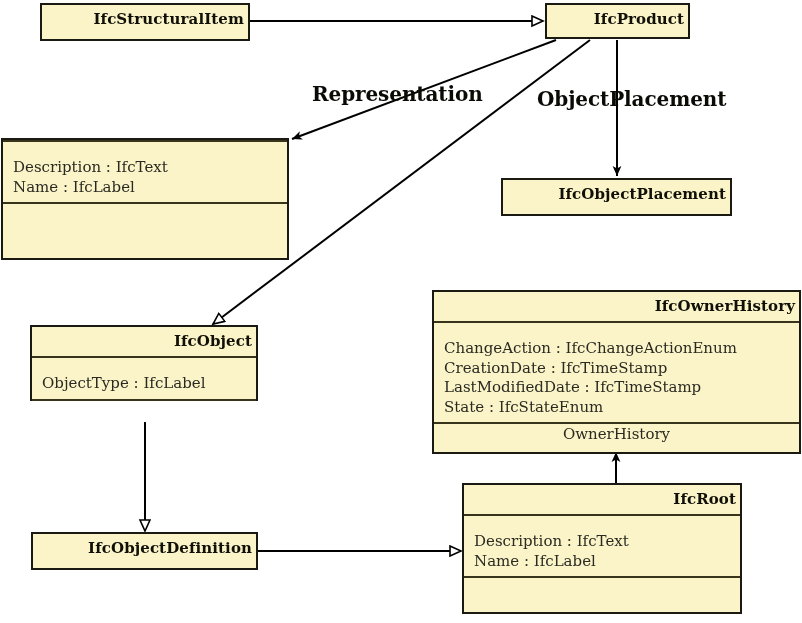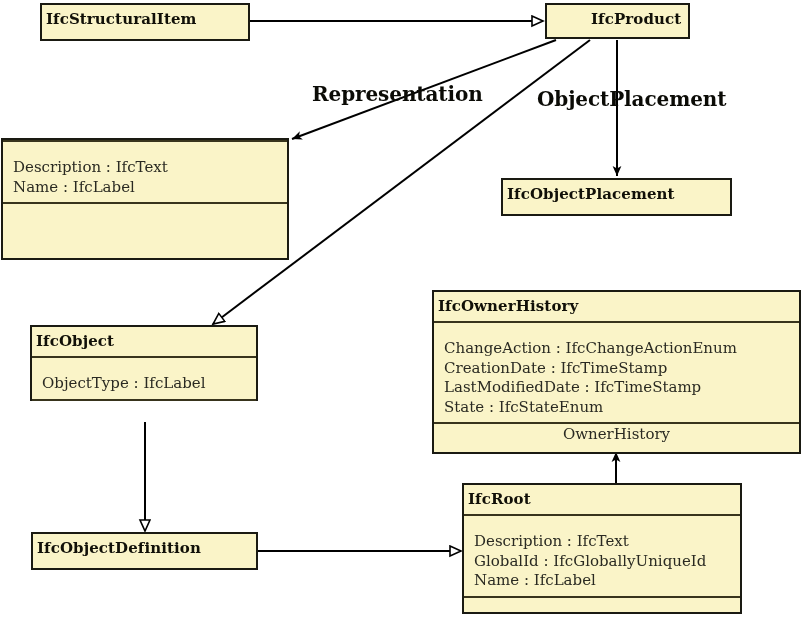--- a/index.html
+++ b/index.html
@@ -23,21 +23,21 @@
     overflow: visible;
   }
   .uml-class {
     position: absolute;
     box-sizing: border-box;
     background: #faf4c8;
     border: 2px solid #1a1a12;
     z-index: 5;
   }
   .uml-name {
-    text-align: left;
+    text-align: right;
     font-weight: bold;
     font-size: 15px;
     color: #111008;
     padding: 5px 4px 6px 4px;
     letter-spacing: 0.1px;
     white-space: nowrap;
   }
   .sep {
     height: 0;
     border-top: 2px solid #38341c;
@@ -180,21 +180,20 @@
 
   <div class="uml-class" id="box-objdef">
     <div class="uml-name">IfcObjectDefinition</div>
   </div>
 
   <div class="uml-class" id="box-root">
     <div class="uml-name">IfcRoot</div>
     <div class="sep"></div>
     <div class="uml-attrs">
       <div class="uml-attr">Description : IfcText</div>
-      <div class="uml-attr">GlobalId : IfcGloballyUniqueId</div>
       <div class="uml-attr">Name : IfcLabel</div>
     </div>
     <div class="sep"></div>
     <div class="uml-ops"></div>
   </div>
 
   <div class="edge-label" id="lbl-representation">Representation</div>
 
   <div class="edge-label" id="lbl-objectplacement">ObjectPlacement</div>
 

